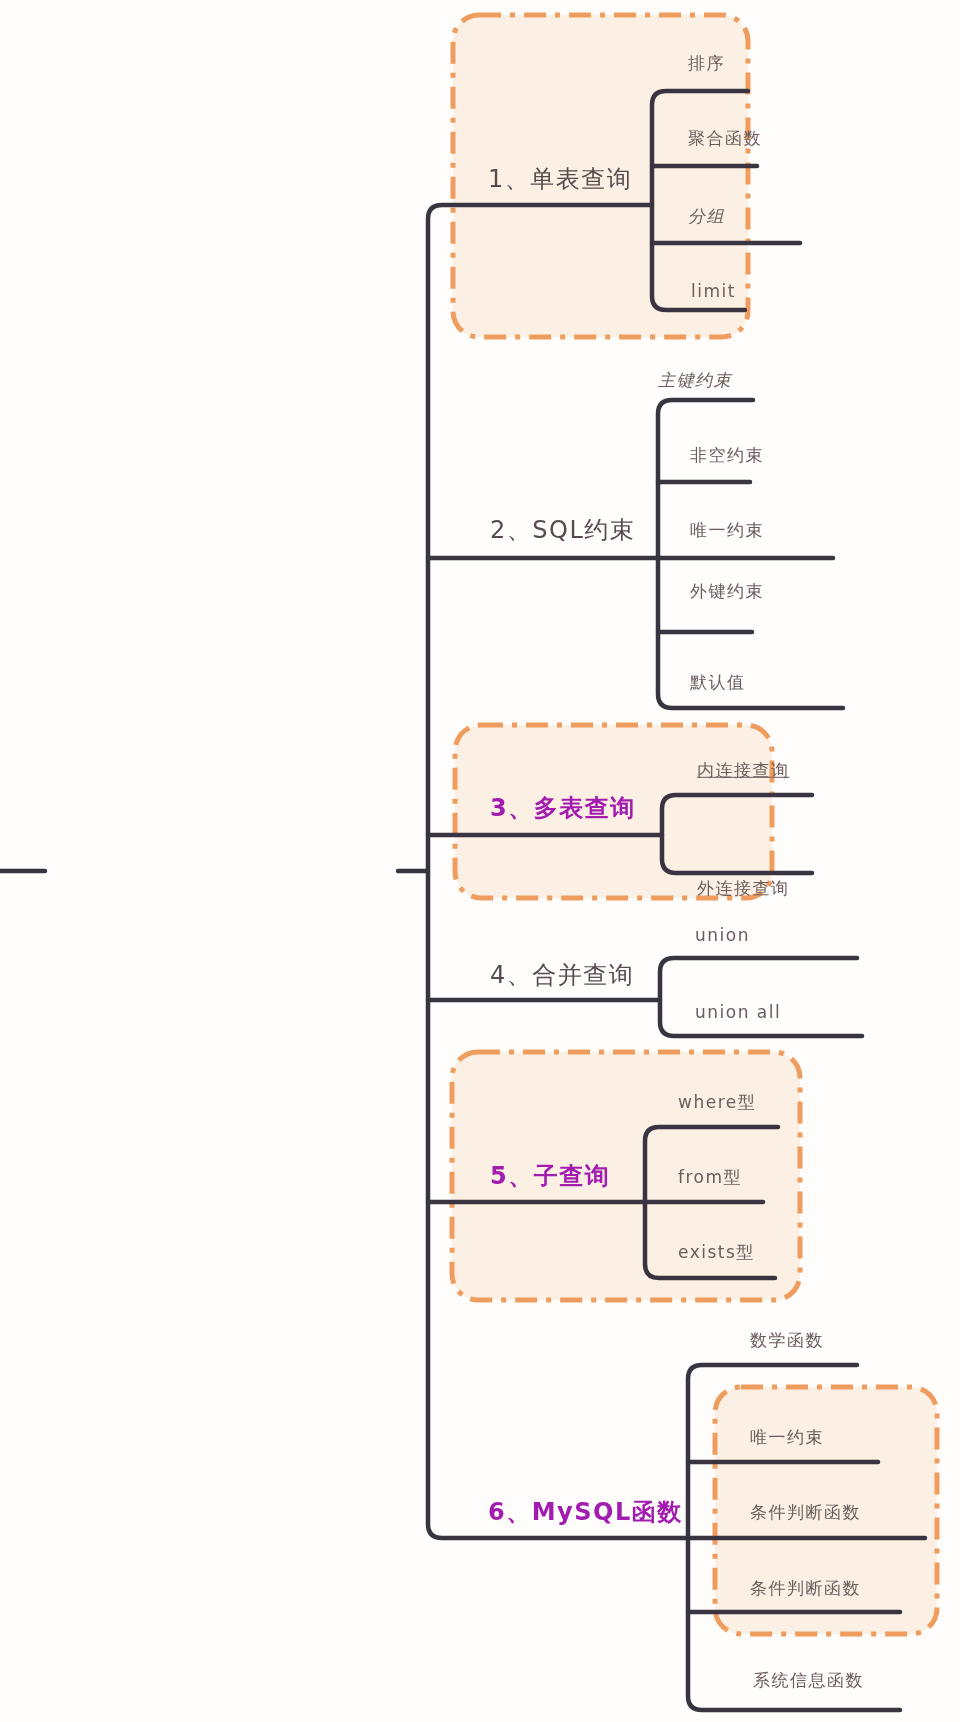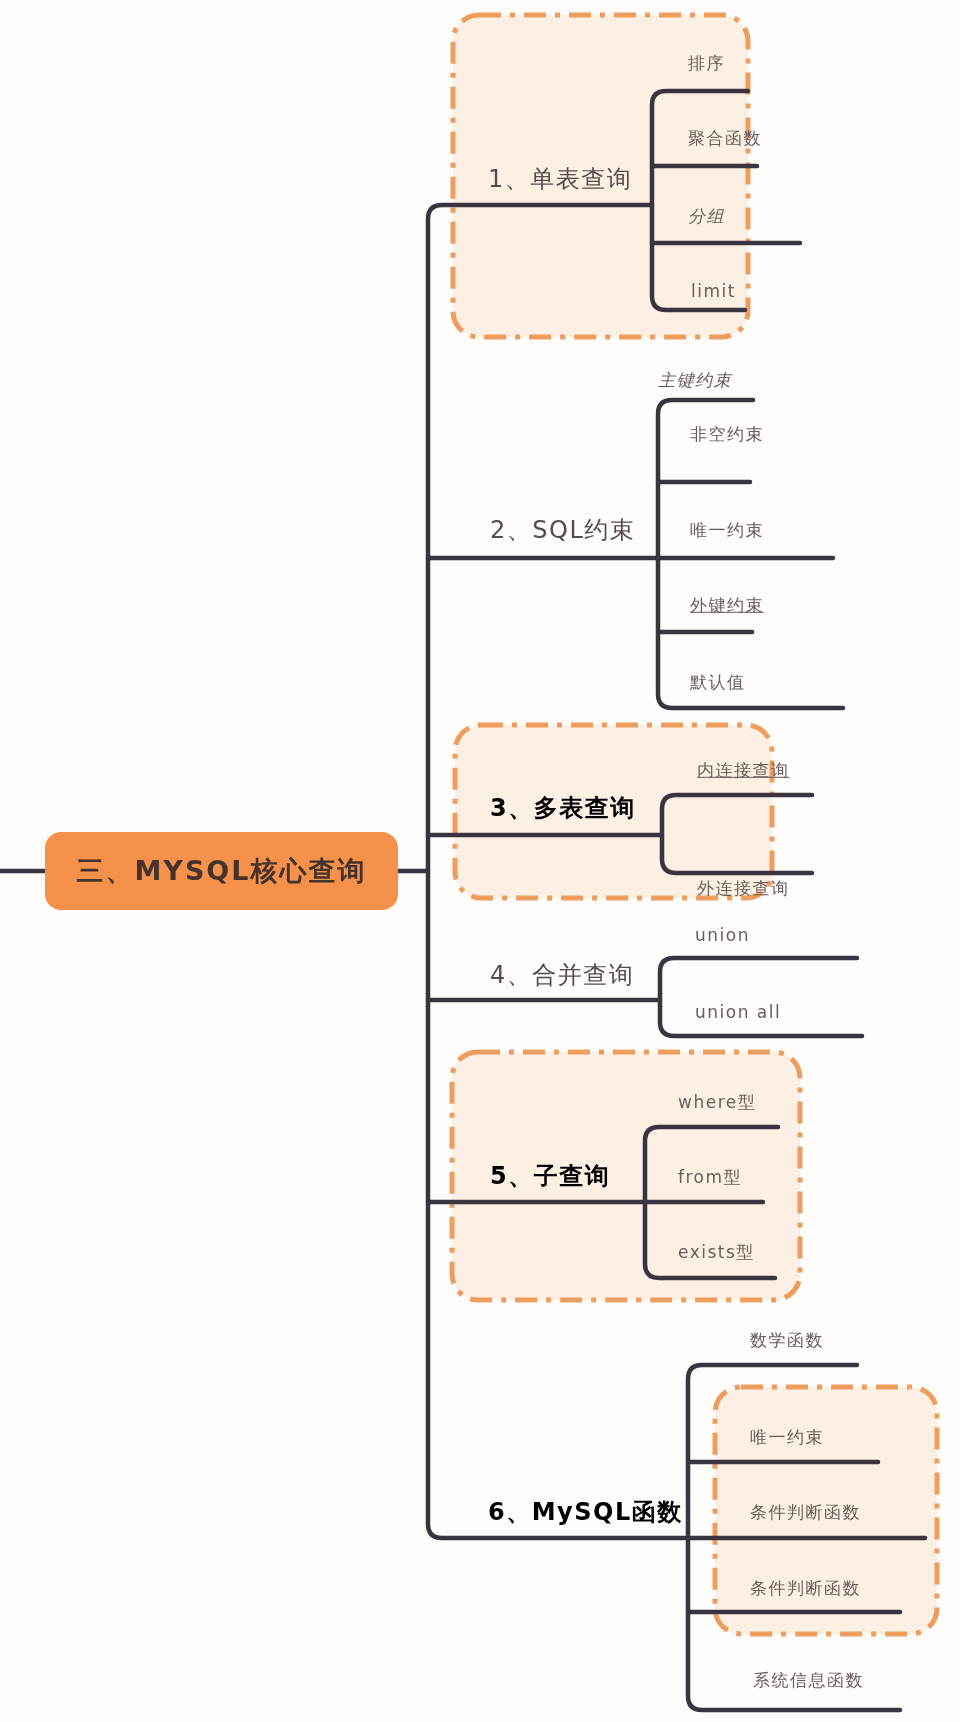--- a/index.html
+++ b/index.html
@@ -4,21 +4,21 @@
 <style>
   html,body{margin:0;padding:0;background:#ffffff;}
   .canvas{
     position:relative;width:960px;height:1722px;overflow:hidden;
     background:#FEFDFB;
     font-family:"DejaVu Sans","Liberation Sans",sans-serif;
   }
   .canvas svg{position:absolute;left:0;top:0;}
   .label{position:absolute;white-space:nowrap;transform:translateY(-50%);line-height:1.2;}
   .branch{font-size:24px;color:#574B4D;letter-spacing:1.5px;}
-  .branch.bold{font-weight:700;color:#000000;}
+  .branch.bold{font-weight:700;color:#a21caf;}
   .child{font-size:17px;color:#6B5D5B;letter-spacing:1.5px;}
   .root-node{
     position:absolute;left:45px;top:832px;width:353px;height:78px;
     background:#F5914A;border-radius:16px;
     display:flex;align-items:center;justify-content:center;
     font-size:27px;font-weight:700;color:#45332B;letter-spacing:2px;
   }
 </style>
 </head>
 <body>
@@ -62,40 +62,37 @@
       <path d="M 778 1127 L 659 1127 Q 645 1127 645 1141 L 645 1264 Q 645 1278 659 1278 L 775 1278"></path>
       <path d="M 645 1202 L 763 1202"></path>
 
       <path d="M 857 1365 L 702 1365 Q 688 1365 688 1379 L 688 1696 Q 688 1710 702 1710 L 900 1710"></path>
       <path d="M 688 1462 L 878 1462"></path>
       <path d="M 688 1538 L 925 1538"></path>
       <path d="M 688 1612 L 900 1612"></path>
     </g>
   </svg>
 
-  <div class="root-node">
-    <span>三、MYSQL核心查询</span>
-  </div>
 
   <div class="label branch" style="left:488px;top:179px;">1、单表查询</div>
   <div class="label branch" style="left:490px;top:530px;">2、SQL约束</div>
   <div class="label branch bold" style="left:490px;top:808px;">3、多表查询</div>
   <div class="label branch" style="left:490px;top:975px;">4、合并查询</div>
   <div class="label branch bold" style="left:490px;top:1176px;">5、子查询</div>
   <div class="label branch bold" style="left:488px;top:1512px;">6、MySQL函数</div>
 
   <div class="label child" style="left:688px;top:63px;">排序</div>
   <div class="label child" style="left:688px;top:138px;">聚合函数</div>
   <div class="label child" style="left:688px;top:216px;font-style:italic;">分组</div>
   <div class="label child" style="left:691px;top:291px;">limit</div>
 
   <div class="label child" style="left:658px;top:380px;font-style:italic;">主键约束</div>
-  <div class="label child" style="left:690px;top:434px;">非空约束</div>
+  <div class="label child" style="left:690px;top:455px;">非空约束</div>
   <div class="label child" style="left:690px;top:530px;">唯一约束</div>
-  <div class="label child" style="left:690px;top:605px;text-decoration:underline;">外键约束</div>
+  <div class="label child" style="left:690px;top:591px;">外键约束</div>
   <div class="label child" style="left:690px;top:682px;">默认值</div>
 
   <div class="label child" style="left:697px;top:770px;text-decoration:underline;">内连接查询</div>
   <div class="label child" style="left:697px;top:888px;">外连接查询</div>
 
   <div class="label child" style="left:695px;top:935px;">union</div>
   <div class="label child" style="left:695px;top:1012px;">union all</div>
 
   <div class="label child" style="left:678px;top:1102px;">where型</div>
   <div class="label child" style="left:678px;top:1177px;">from型</div>

